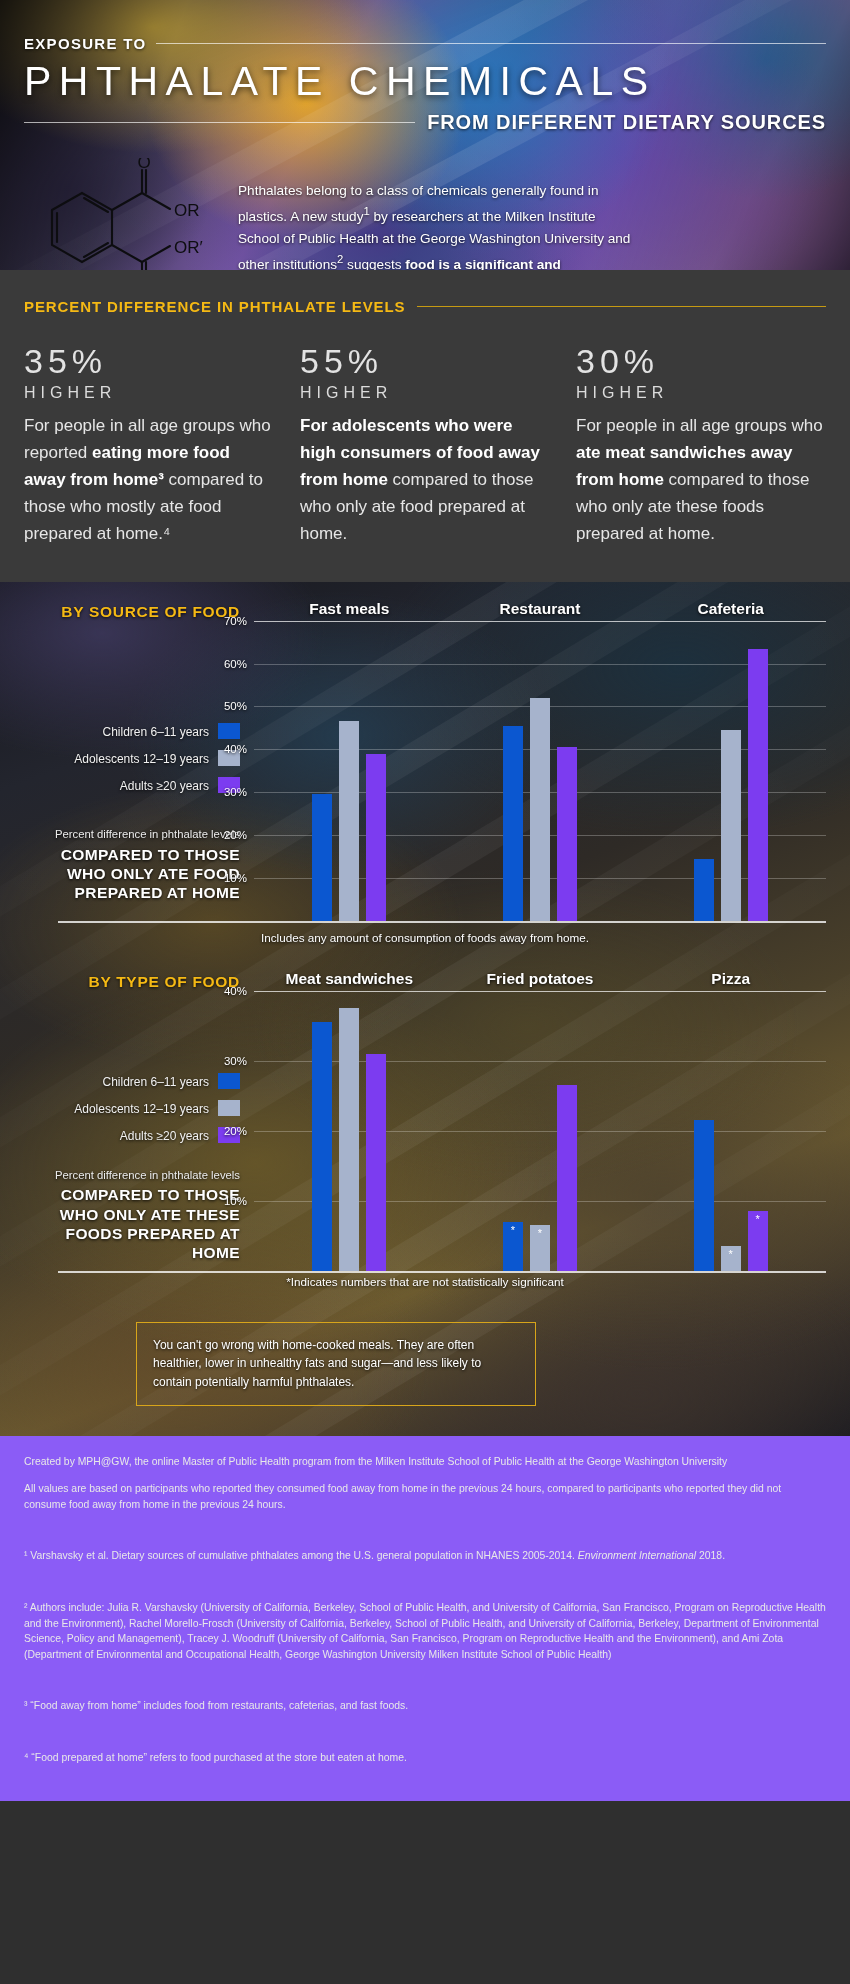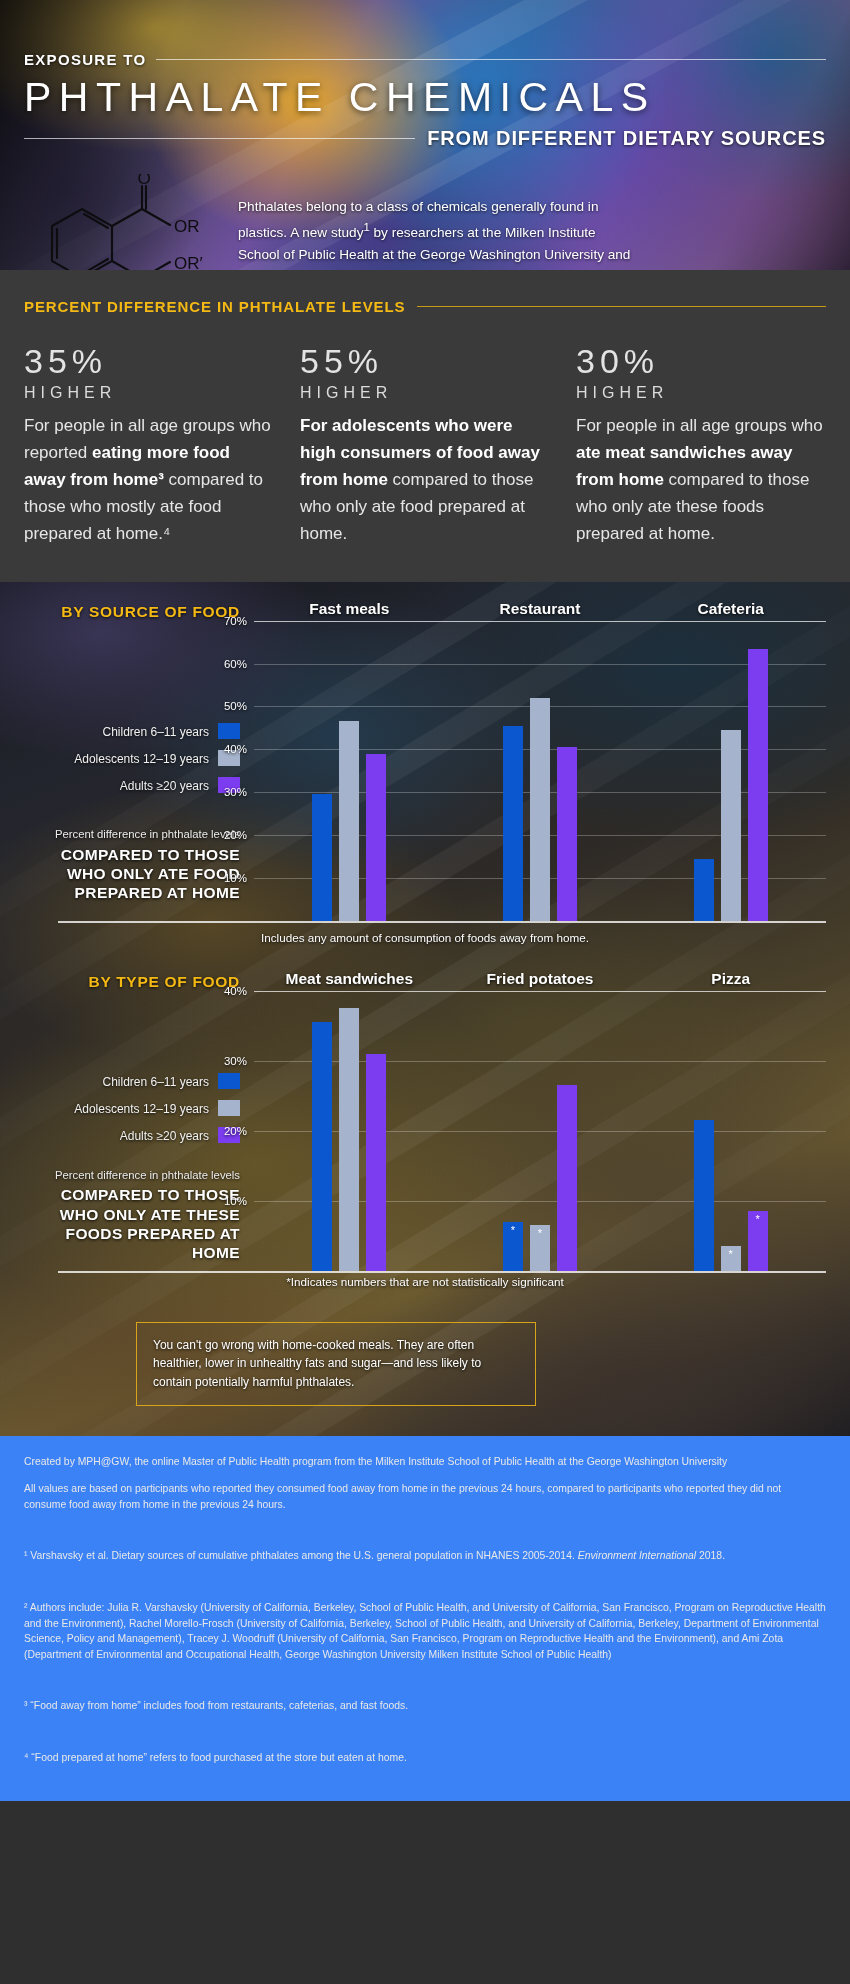--- a/index.html
+++ b/index.html
@@ -39,21 +39,21 @@
     background:
       linear-gradient(108deg, rgba(0,0,0,.55) 0%, rgba(0,0,0,0) 20%, rgba(0,0,0,0) 72%, rgba(0,0,0,.35) 100%),
       linear-gradient(160deg, rgba(0,0,0,.25) 0%, rgba(0,0,0,0) 35%);
     mix-blend-mode: multiply;
   }
   .hero-streak {
     position: absolute;
     background: linear-gradient(90deg, rgba(255,255,255,0), rgba(255,255,255,.10), rgba(255,255,255,0));
     transform: rotate(-28deg);
   }
-  .hero-content { position: relative; z-index: 5; padding: 16px 24px; }
+  .hero-content { position: relative; z-index: 5; padding: 0 24px; }
 
   .kicker-row { display: flex; align-items: center; gap: 10px; padding-top: 35px; }
   .kicker {
     font-weight: bold; font-size: 15px; letter-spacing: 1.3px;
     text-shadow: 0 1px 3px rgba(0,0,0,.7);
     white-space: nowrap;
   }
   .kicker-rule { flex: 1; height: 1px; background: rgba(255,255,255,.65); }
 
   .bigtitle {
@@ -169,21 +169,21 @@
 
   
   .callout-wrap { position: relative; z-index: 3; padding: 34px 24px 30px; display: flex; }
   .callout {
     margin-left: 112px; border: 1.5px solid #d8a51a; padding: 13px 16px 14px;
     font-size: 12px; line-height: 1.55; max-width: 400px;
     text-shadow: 0 1px 3px rgba(0,0,0,.9);
   }
 
   
-  .footer { background: #3b82f6; padding: 18px 24px 26px; }
+  .footer { background: #8b5cf6; padding: 18px 24px 26px; }
   .footer p { font-size: 10.4px; line-height: 1.5; color: #e8e8e8; margin-bottom: 11px; }
   .footer p.ref { margin-bottom: 9px; margin-top: 36px; }
   .footer i { font-style: italic; }
 </style>
 </head>
 <body>
 
 <div class="page">
 
   <div class="hero">

